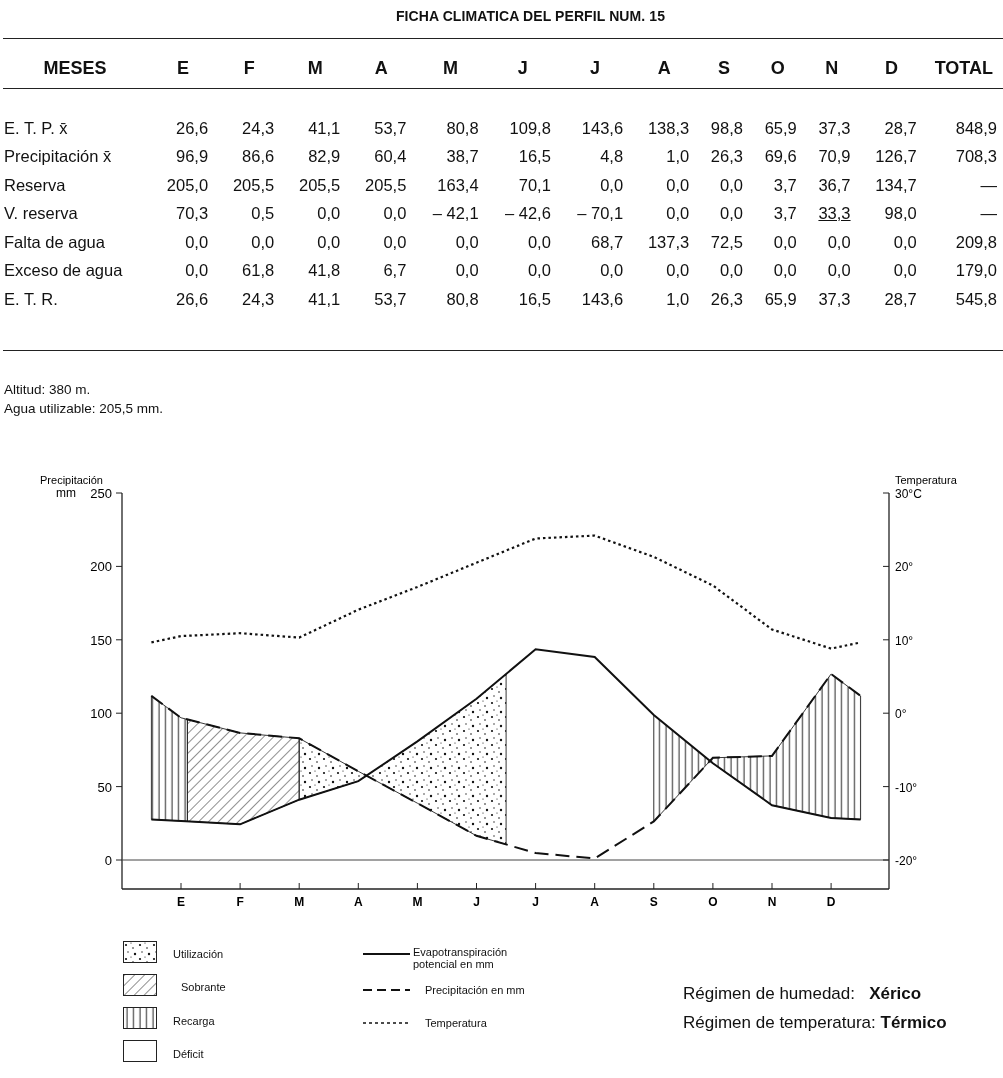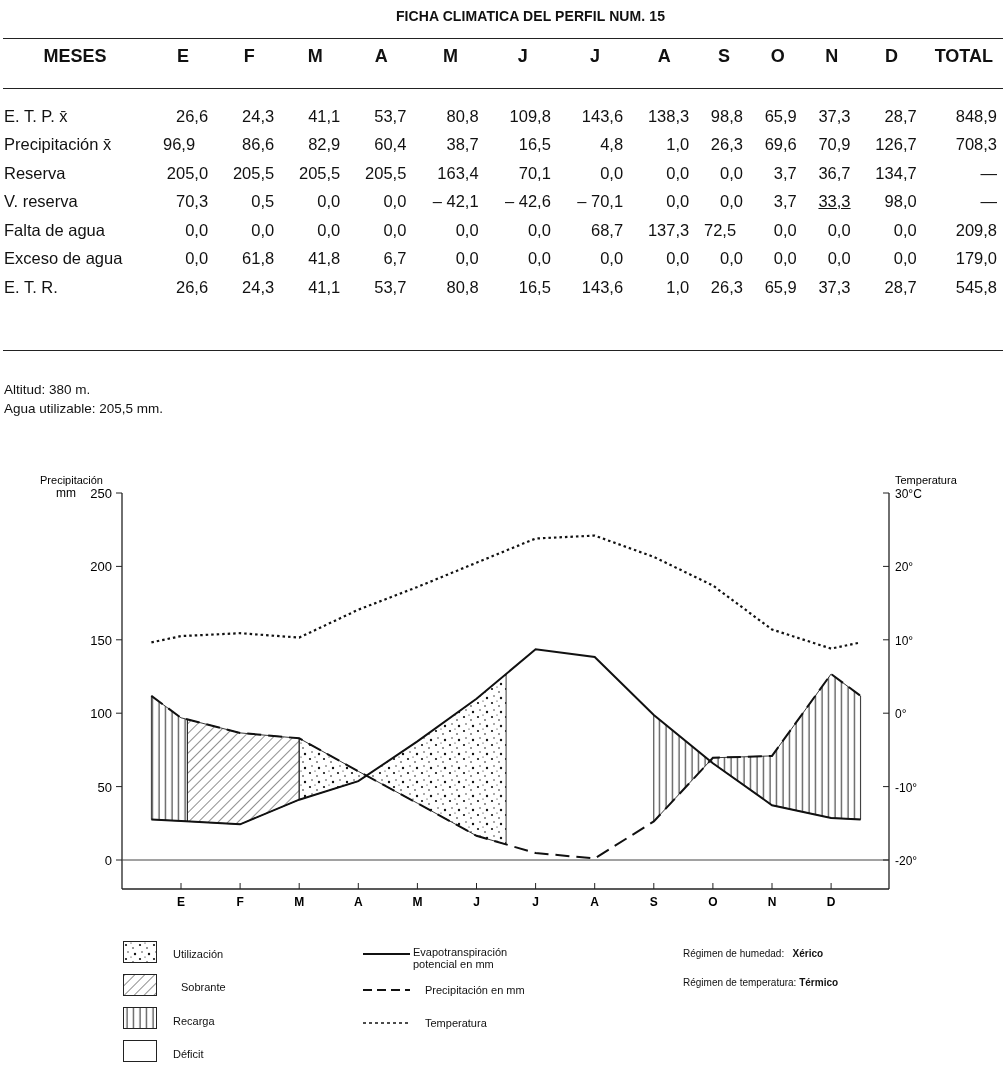--- a/index.html
+++ b/index.html
@@ -1,32 +1,32 @@
 <!DOCTYPE html>
 <html><head>
 <meta charset="utf-8">
 <style>
   html, body { margin: 0; padding: 0; background: #ffffff; }
   body { width: 1003px; height: 1078px; position: relative; overflow: hidden;
          font-family: "Liberation Sans", sans-serif; color: #111; }
   .title { position: absolute; top: 8px; left: 0; width: 1003px; text-align: center;
            font-weight: bold; font-size: 14px; letter-spacing: 0.1px; margin-left: 29px; }
   .hline { position: absolute; left: 3px; width: 1000px; height: 0; border-top: 1.6px solid #222; }
-  table.ficha { position: absolute; left: 0; top: 32px; width: 1003px; border-collapse: collapse;
+  table.ficha { position: absolute; left: 0; top: 44px; width: 1003px; border-collapse: collapse;
                 font-size: 16.5px; }
   table.ficha th { font-weight: bold; font-size: 18px; height: 48px; text-align: center; padding: 0; }
   table.ficha th.lbl { text-align: center; width: 150px; }
   table.ficha td { height: 28.5px; padding: 0; text-align: right; white-space: nowrap; }
   table.ficha td.rlabel { text-align: left; padding-left: 4px; }
   table.ficha tr.spacer td { height: 22px; }
   .notes { position: absolute; left: 4px; top: 380px; font-size: 13.5px; line-height: 19px; }
   svg.chart { position: absolute; left: 0; top: 0; }
   .leg { position: absolute; font-size: 11px; line-height: 12px; }
   .leg-box { position: absolute; width: 34px; height: 22px; border: 1px solid #222; box-sizing: border-box; background:#fff; }
-  .regime { position: absolute; font-size: 10px; }
+  .regime { position: absolute; font-size: 17px; margin-top: 36px; }
   .regime b { font-weight: bold; }
 </style>
 </head>
 <body>
 
 <div class="title">FICHA CLIMATICA DEL PERFIL NUM. 15</div>
 
 <div class="hline" style="top:38px"></div>
 <div class="hline" style="top:88px"></div>
 <div class="hline" style="top:350px"></div>
@@ -65,21 +65,21 @@
         <td style="padding-right: 8px;">143,6</td>
         <td style="padding-right: 8px;">138,3</td>
         <td style="padding-right: 8px;">98,8</td>
         <td style="padding-right: 8px;">65,9</td>
         <td style="padding-right: 8px;">37,3</td>
         <td style="padding-right: 8px;">28,7</td>
         <td style="padding-right: 6px;">848,9</td>
       </tr>
       <tr>
         <td class="rlabel">Precipitación x̄</td>
-        <td style="padding-right: 8px; text-align: center;">96,9</td>
+        <td style="padding-right: 8px;">96,9</td>
         <td style="padding-right: 8px;">86,6</td>
         <td style="padding-right: 8px;">82,9</td>
         <td style="padding-right: 8px;">60,4</td>
         <td style="padding-right: 8px;">38,7</td>
         <td style="padding-right: 8px;">16,5</td>
         <td style="padding-right: 8px; margin-top: 16px;">4,8</td>
         <td style="padding-right: 8px;">1,0</td>
         <td style="padding-right: 8px;">26,3</td>
         <td style="padding-right: 8px;">69,6</td>
         <td style="padding-right: 8px;">70,9</td>
@@ -121,21 +121,21 @@
       <tr>
         <td class="rlabel">Falta de agua</td>
         <td style="padding-right: 8px;">0,0</td>
         <td style="padding-right: 8px;">0,0</td>
         <td style="padding-right: 8px;">0,0</td>
         <td style="padding-right: 8px;">0,0</td>
         <td style="padding-right: 8px;">0,0</td>
         <td style="padding-right: 8px;">0,0</td>
         <td style="padding-right: 8px;">68,7</td>
         <td style="padding-right: 8px;">137,3</td>
-        <td style="padding-right: 8px; text-align: center;">72,5</td>
+        <td style="padding-right: 8px;">72,5</td>
         <td style="padding-right: 8px;">0,0</td>
         <td style="padding-right: 8px;">0,0</td>
         <td style="padding-right: 8px;">0,0</td>
         <td style="padding-right: 6px;">209,8</td>
       </tr>
       <tr>
         <td class="rlabel">Exceso de agua</td>
         <td style="padding-right: 8px;">0,0</td>
         <td style="padding-right: 8px;">61,8</td>
         <td style="padding-right: 8px;">41,8</td>

